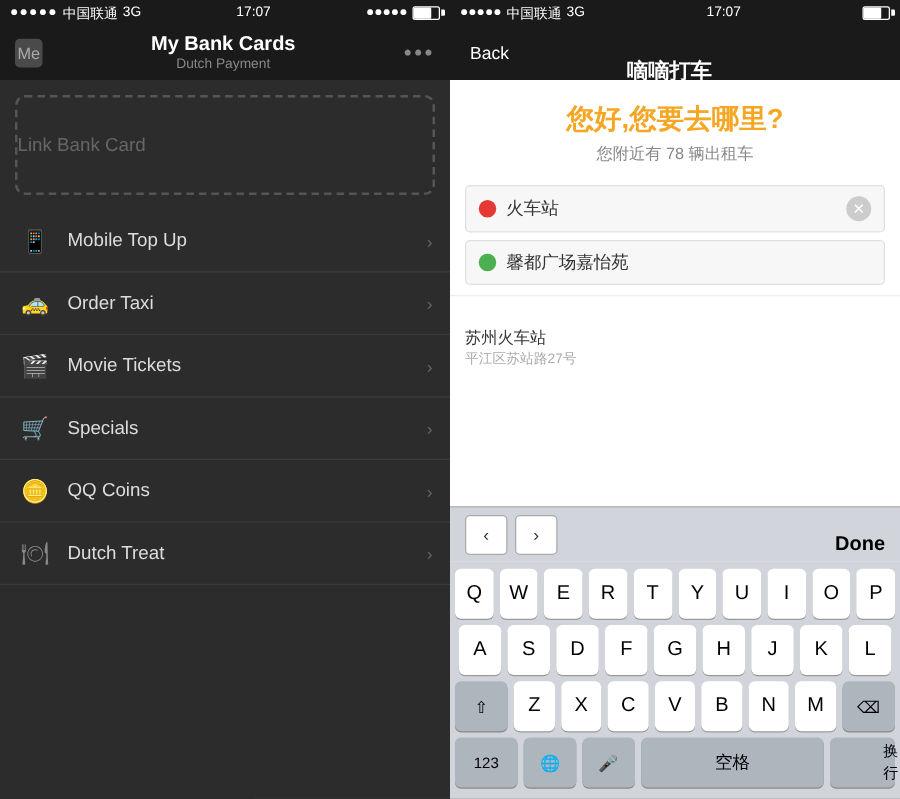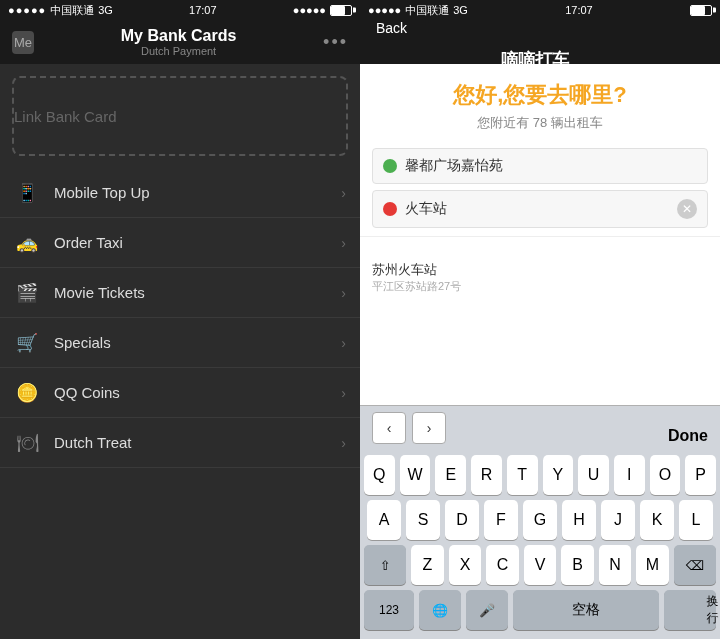--- a/index.html
+++ b/index.html
@@ -116,21 +116,21 @@
       justify-content: space-between;
       padding: 0 8px;
       font-size: 11px;
       color: #fff;
     }
 
     .header-right {
       height: 44px;
       background: #1a1a1a;
       display: flex;
-      align-items: flex-start;
+      align-items: center;
       justify-content: space-between;
       padding: 0 16px;
     }
     .back-btn { color: #fff; font-size: 14px; cursor: pointer; }
     .header-right-title { color: #fff; font-size: 17px; font-weight: 600; margin-top: 28px; }
     .header-right-spacer { width: 40px; }
 
     .taxi-content {
       background: #fff;
       flex: 1;
@@ -344,27 +344,27 @@
   </div>
 
   <div class="taxi-content">
     <div class="taxi-greeting">
       <div class="taxi-greeting-title">您好,您要去哪里?</div>
       <div class="taxi-greeting-sub">您附近有 78 辆出租车</div>
     </div>
 
     <div class="location-inputs">
       <div class="location-row">
-        <div class="location-dot-green"></div>
-        <span class="location-text">馨都广场嘉怡苑</span>
-      </div>
-      <div class="location-row">
         <div class="location-dot-red"></div>
         <span class="location-text">火车站</span>
         <div class="location-clear">✕</div>
+      </div>
+      <div class="location-row">
+        <div class="location-dot-green"></div>
+        <span class="location-text">馨都广场嘉怡苑</span>
       </div>
     </div>
 
     <div class="suggestion-row">
       <div class="suggestion-main">苏州火车站</div>
       <div class="suggestion-sub">平江区苏站路27号</div>
     </div>
   </div>
 
   <div class="keyboard-toolbar">

